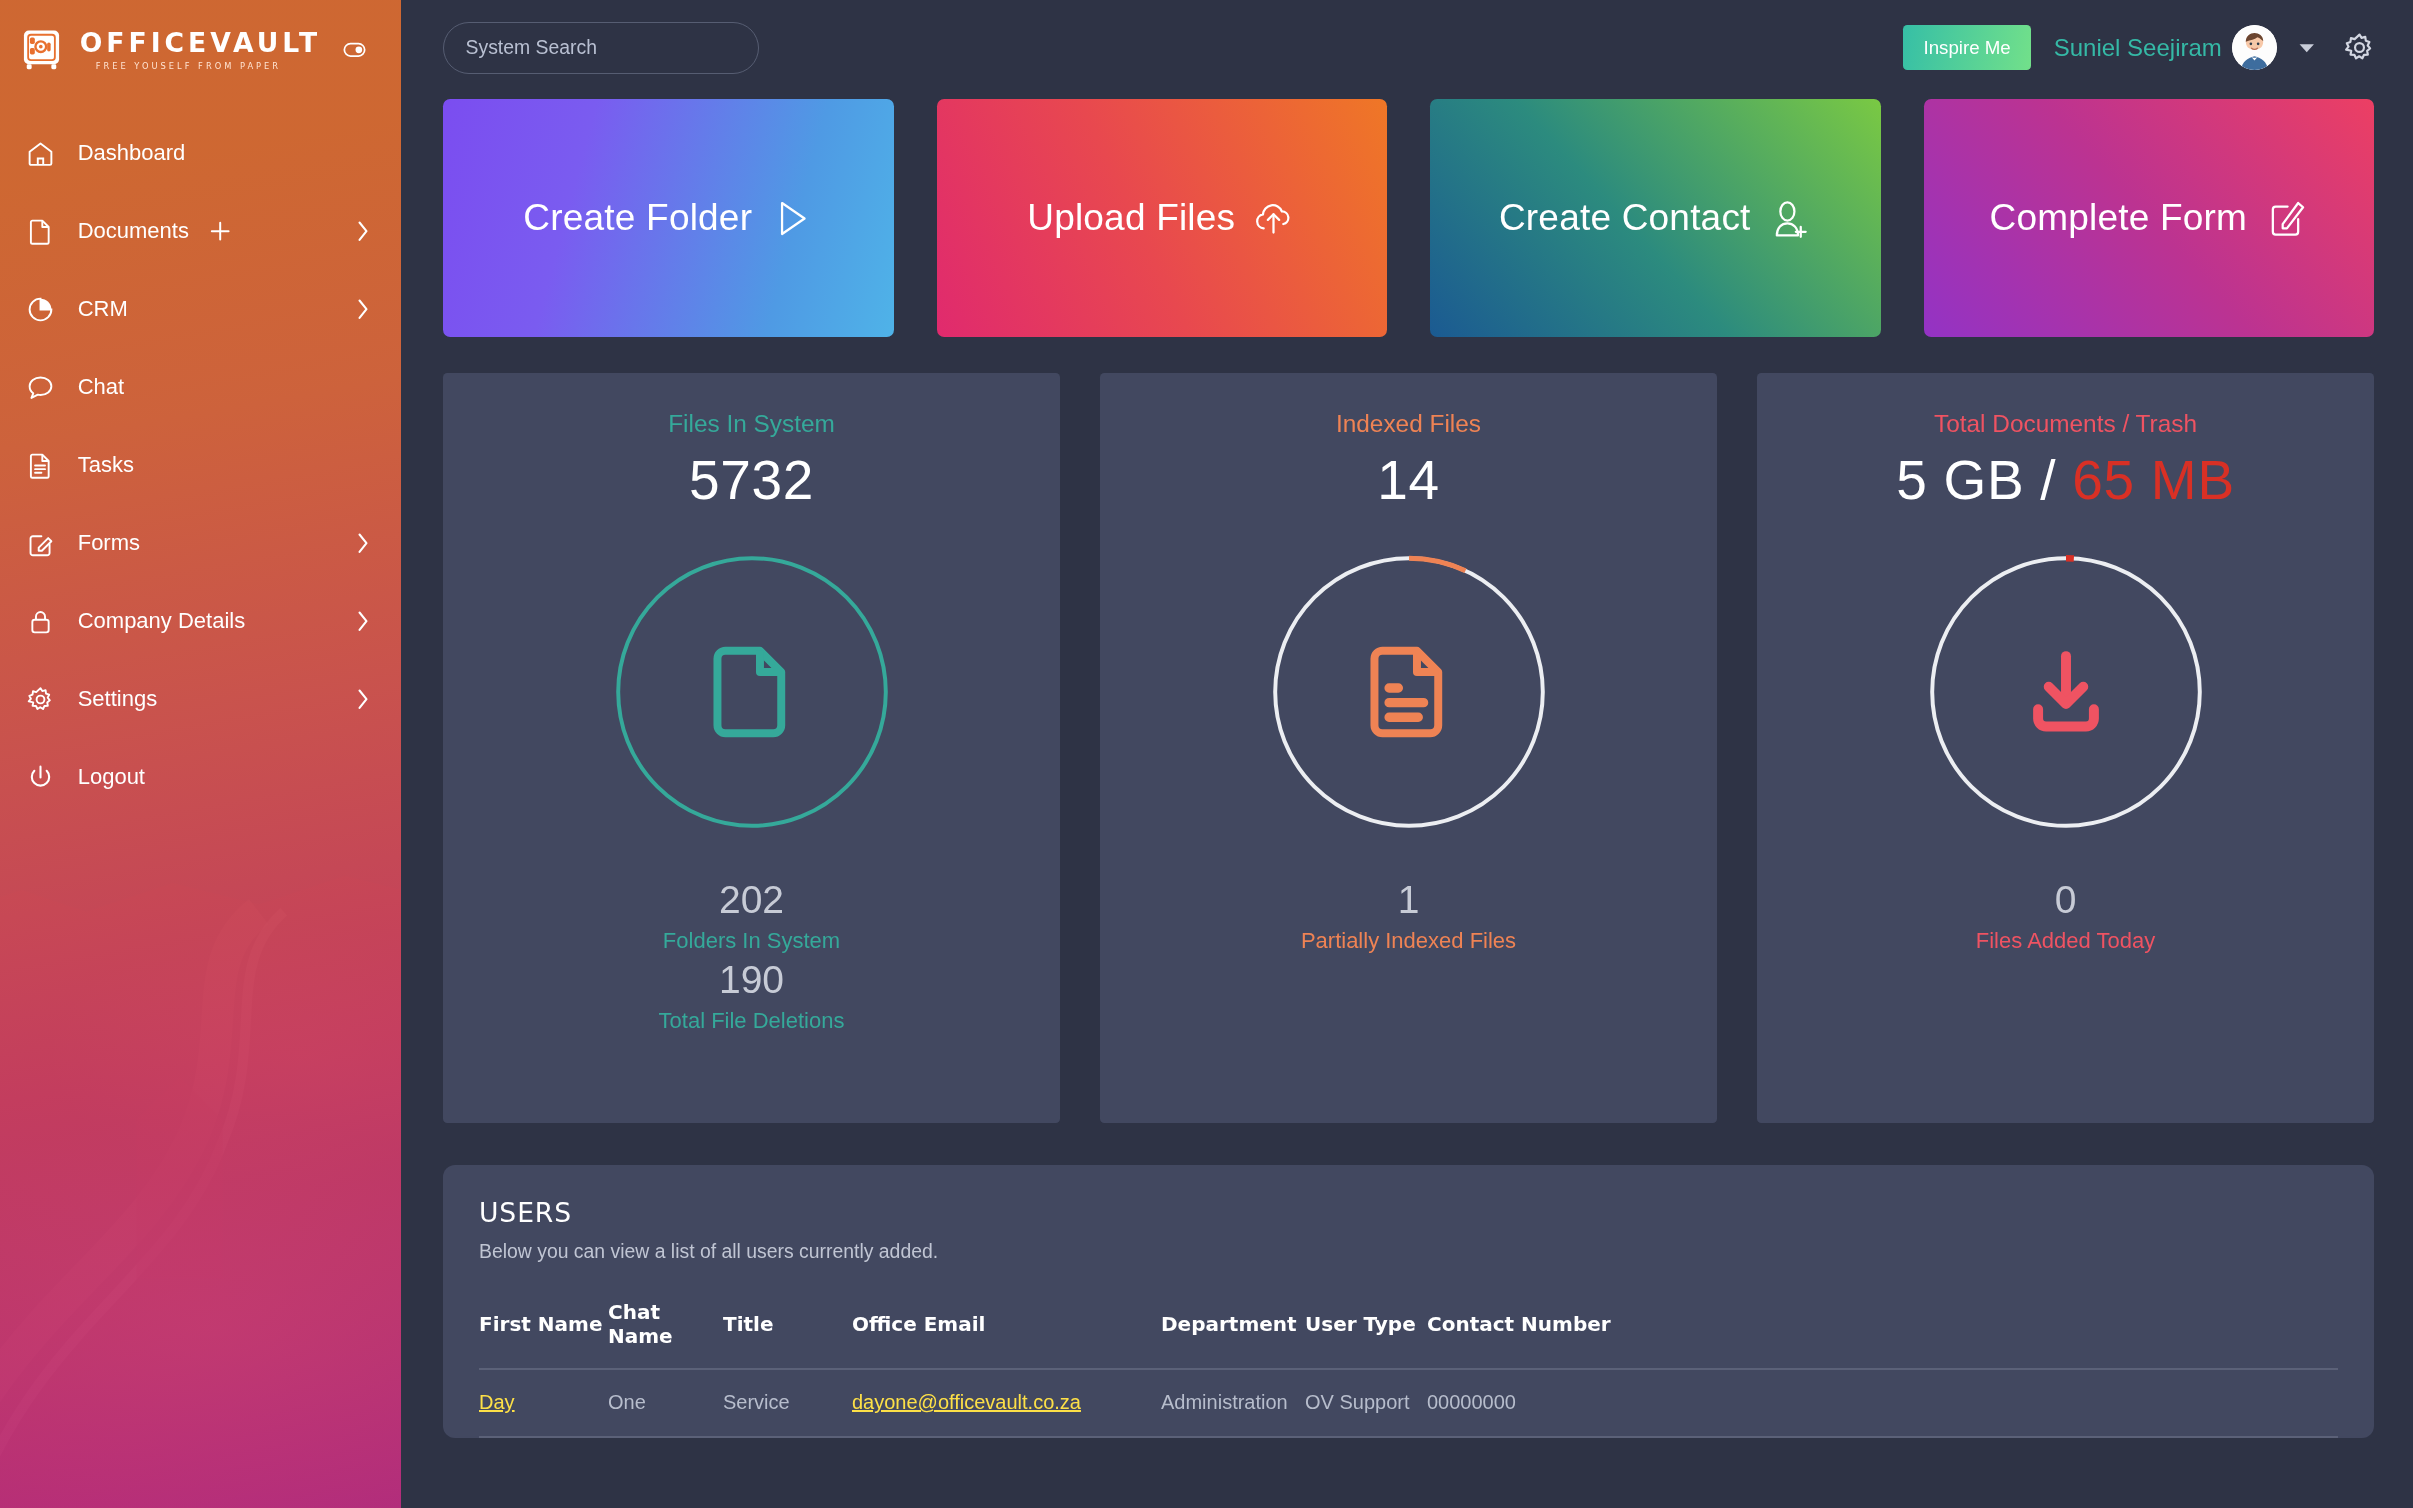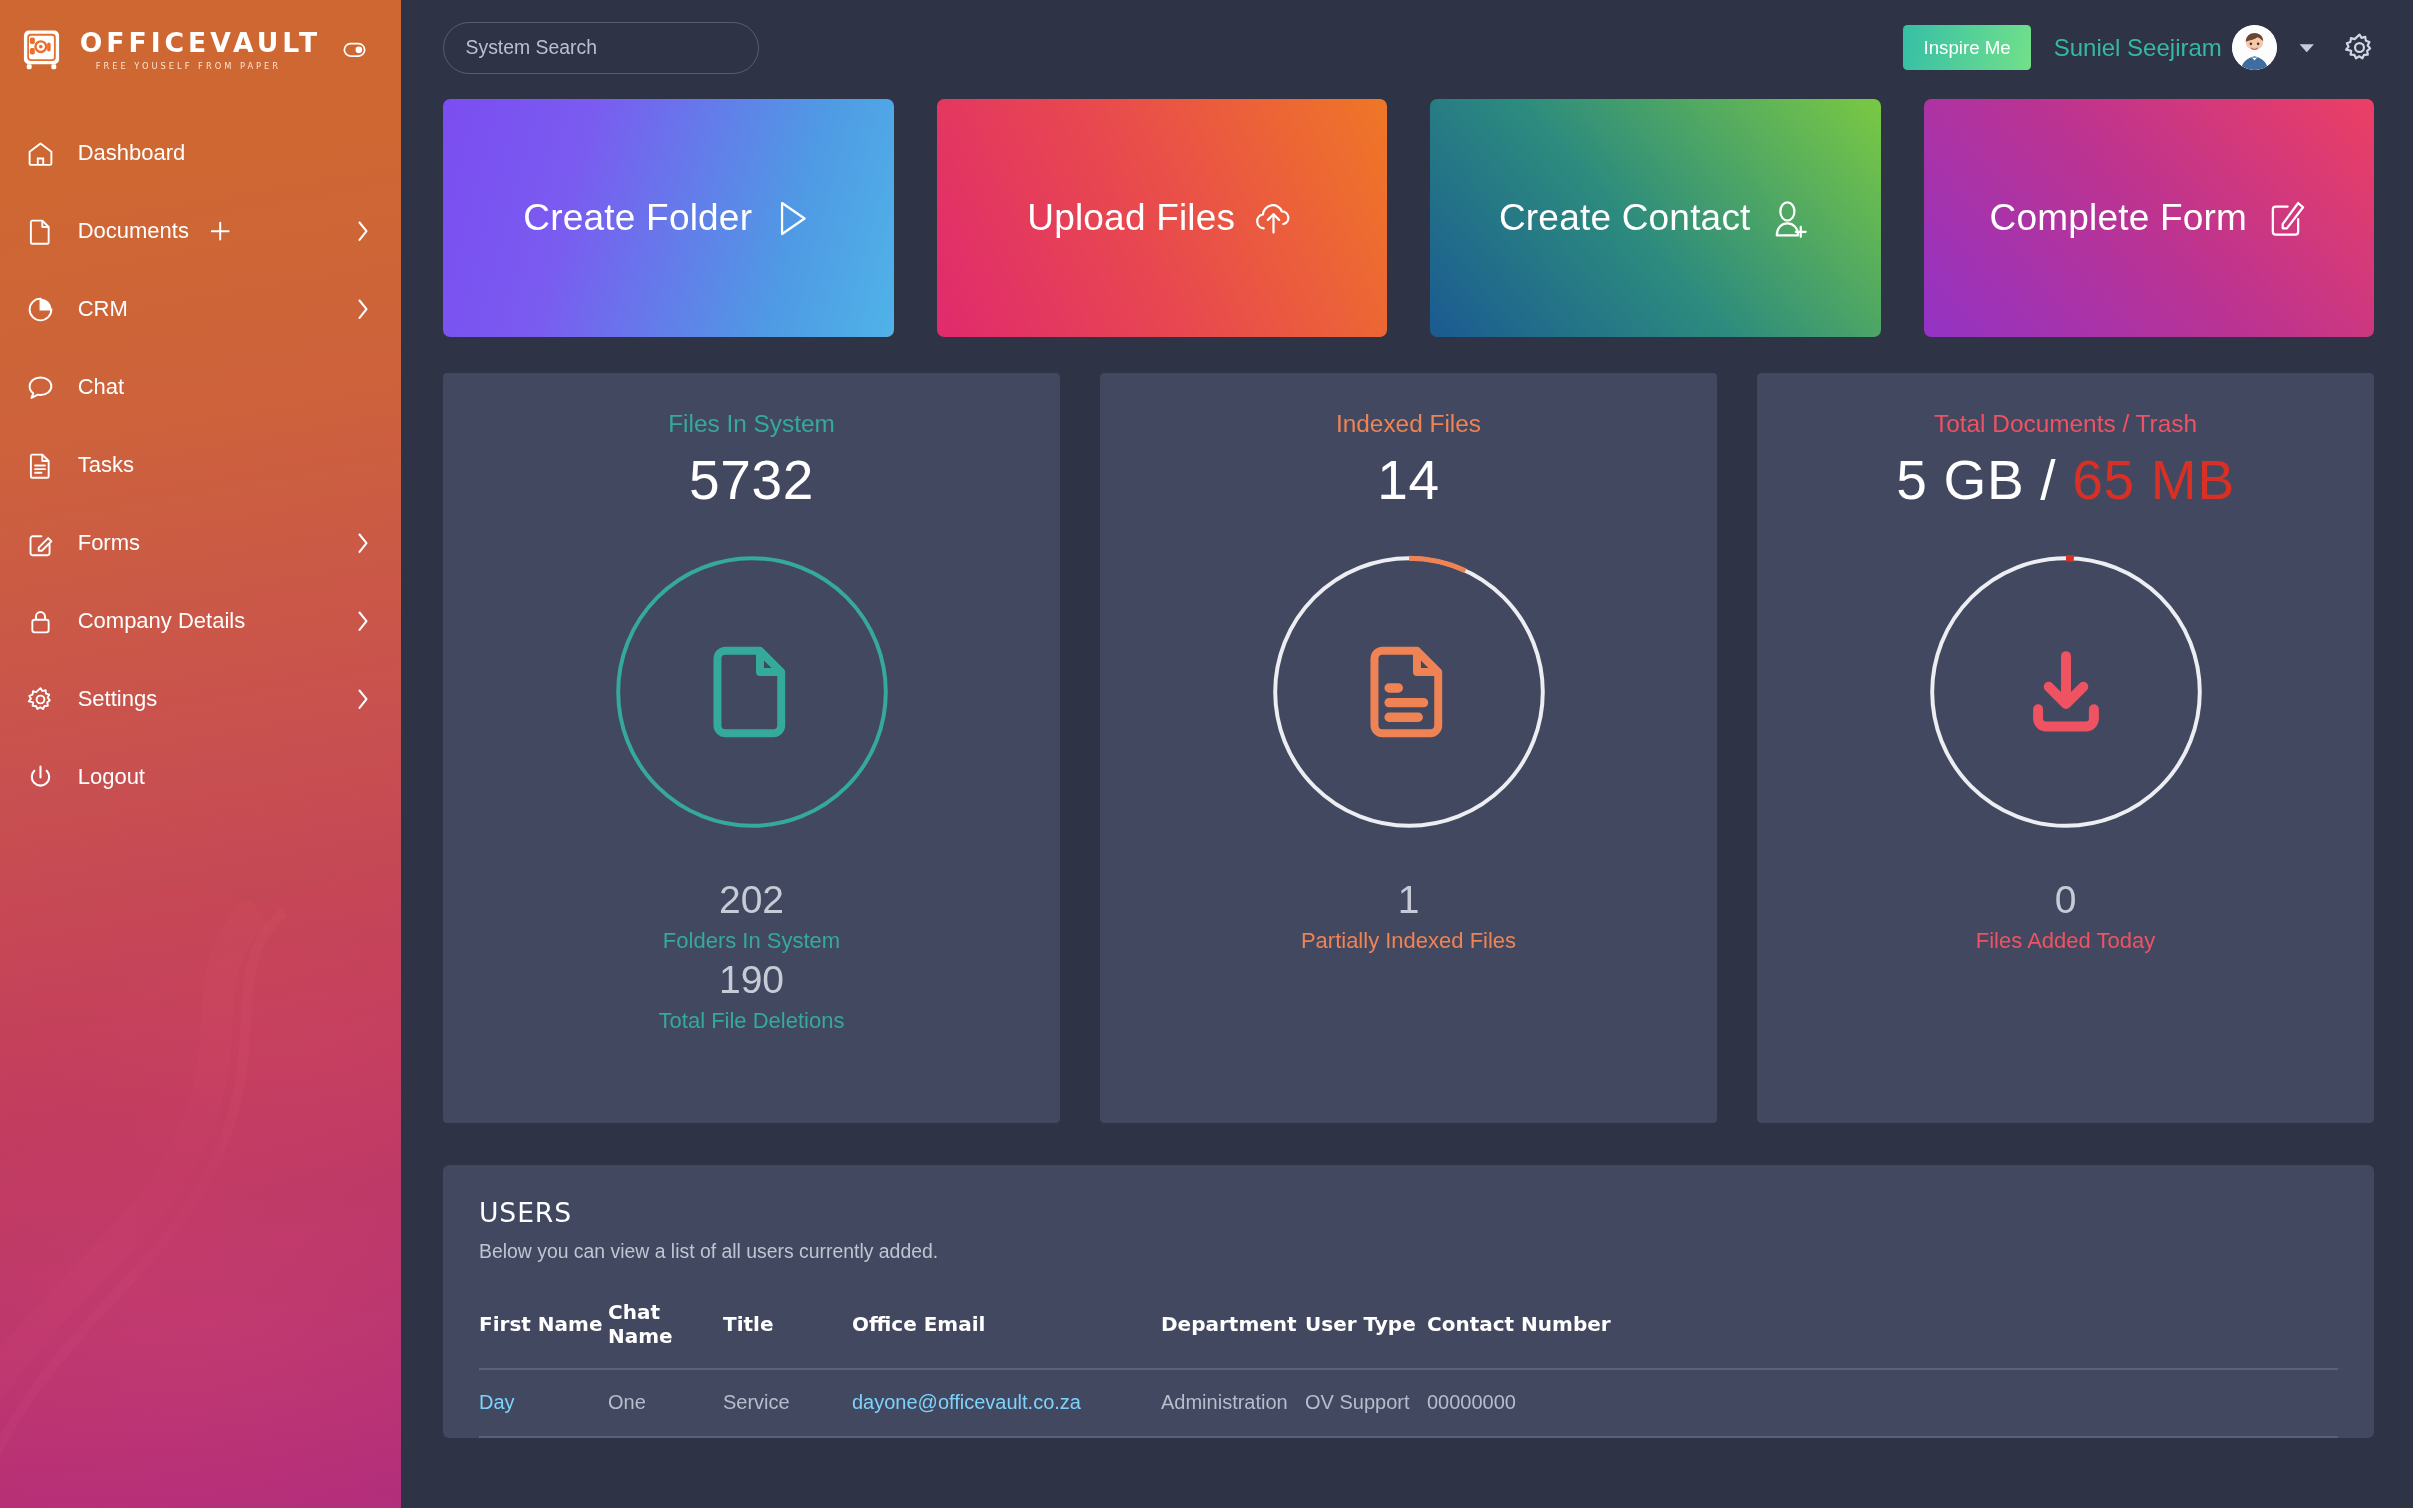--- a/index.html
+++ b/index.html
@@ -114,37 +114,37 @@
   .stat-sub-num { font-size:39px; color:#c7cbd6; font-weight:400; margin-top:45px; }
   .stat-sub-lbl { font-size:22px; margin-top:5.7px; }
   .stat-sub-num2 { font-size:39px; color:#c7cbd6; font-weight:400; margin-top:4.3px; }
   .stat-sub-lbl2 { font-size:22px; margin-top:5.7px; }
   .t-teal { color:#35a99a; }
   .t-orange { color:#ef8354; }
   .t-red { color:#ef5362; }
 
   
   .users {
-    margin:42px 39px 0 42px; background:#424860; border-radius:6px;
+    margin:42px 39px 0 42px; background:#424860; border-radius:12px;
     padding:32px 36px 0 36px; min-height:244px;
   }
   .users-h { font-size:26.6px; color:#fff; letter-spacing:0.9px; font-weight:400;
              font-family:"DejaVu Sans", sans-serif; }
   .users-sub { font-size:19.4px; color:#c0c5d3; margin-top:11.5px; }
   .utable { width:100%; border-collapse:collapse; margin-top:17px; }
   .utable th {
     text-align:left; font-size:20px; color:#fff; font-weight:700;
     padding:20px 0 20px 0; border-bottom:2.2px solid #5b6178;
     font-family:"DejaVu Sans", sans-serif;
   }
   .utable td {
     font-size:20px; color:#b7bdcc; padding:21.5px 0 21.5px 0;
     border-bottom:2.2px solid #5b6178;
   }
-  .utable td.link { color:#7dd3fc; cursor:pointer; }
+  .utable td.link { color:#fde047; cursor:pointer;text-decoration:underline; }
   .c1{width:129px;} .c2{width:115px;} .c3{width:129px;} .c4{width:309px;}
   .c5{width:144px;} .c6{width:122px;} .c7{width:auto;}
 </style>
 </head>
 <body>
 
 <div class="app">
 
   <aside class="sidebar">
     <div class="sb-photo"></div>

